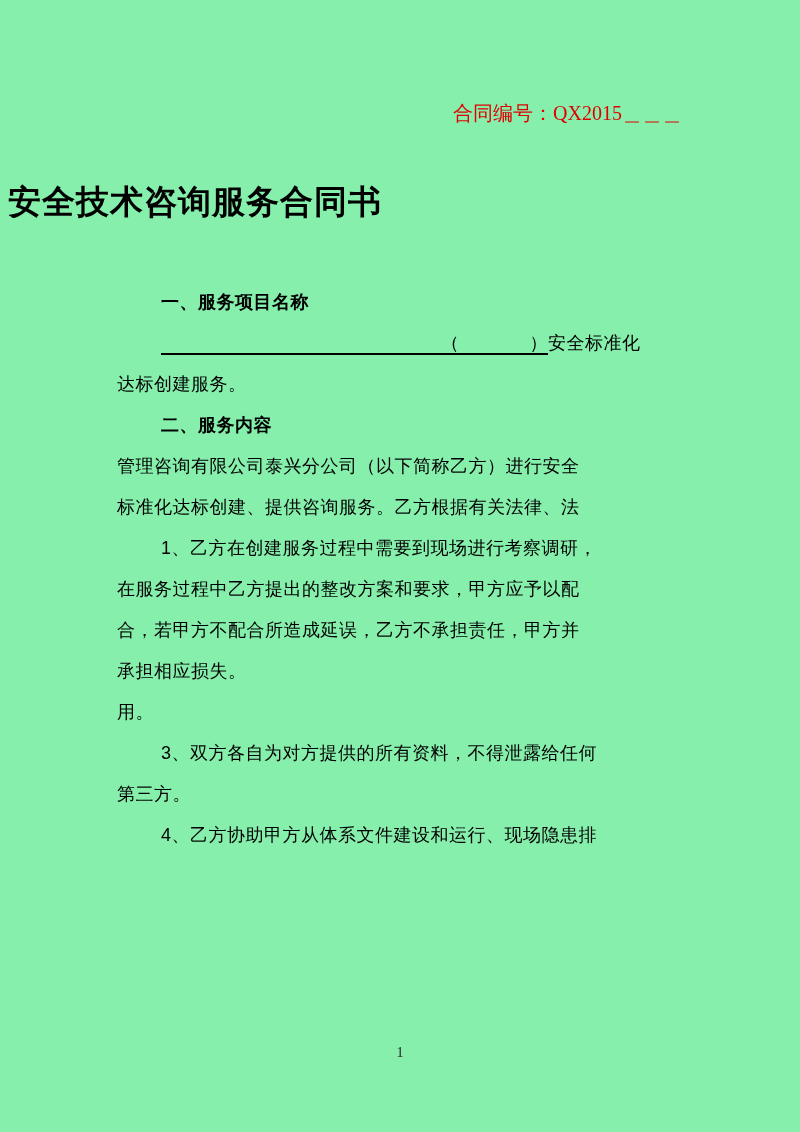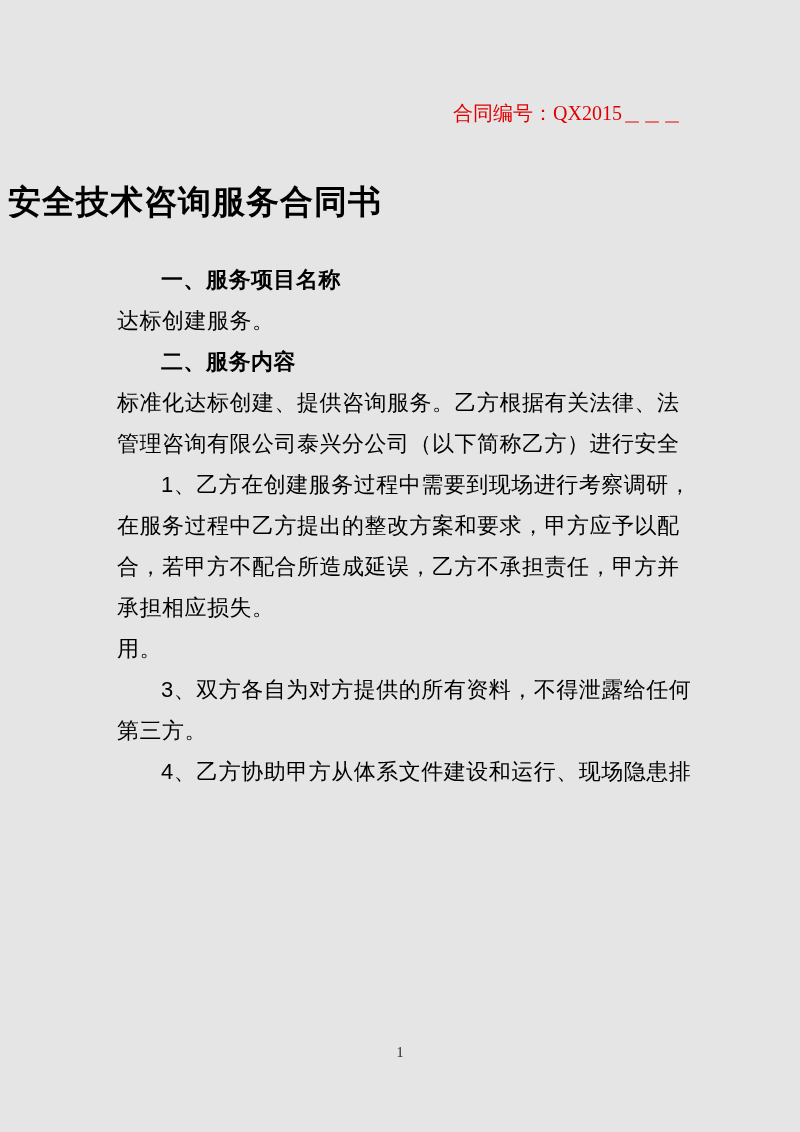--- a/index.html
+++ b/index.html
@@ -5,21 +5,21 @@
   html, body { margin: 0; padding: 0; }
   body {
     width: 800px;
     height: 1132px;
     background: #ffffff;
     position: relative;
     font-family: "Liberation Sans", sans-serif;
     color: #000000;
     overflow: hidden;
   }
-  .page { position: absolute; inset: 0; background: #e5e5e5; }
+  .page { position: absolute; inset: 0; background: #86efac; }
 
   
   .contract-no {
     position: absolute;
     top: 100px;
     right: 118px;
     font-family: "Liberation Serif", serif;
     font-size: 20px;
     color: #e00000;
     white-space: nowrap;
@@ -33,24 +33,24 @@
     left: 8px;
     width: 100%;
     font-size: 33px;
     font-weight: 700;
     letter-spacing: 1px;
   }
 
   
   .doc-body {
     position: absolute;
-    top: 259px;
+    top: 282px;
     left: 117px;
     width: 566px;
-    font-size: 22px;
+    font-size: 18px;
     letter-spacing: 0.5px;
   }
   .line {
     height: 41px;
     line-height: 41px;
     white-space: nowrap;
   }
   .indent { padding-left: 44px; }
   .bold { font-weight: 600; }
 
@@ -80,29 +80,30 @@
 <div class="page">
 
   <div class="contract-no"><span>合同编号：</span><span>QX2015</span><span class="blank">＿＿＿</span></div>
 
   <div class="title">安全技术咨询服务合同书</div>
 
   <div class="doc-body">
 
     <div class="line indent bold">一、服务项目名称</div>
 
+    <div class="line indent"><span class="ul"><span class="gap g1"></span><span>（</span><span class="gap g2"></span><span>）</span></span><span>安全标准化</span></div>
 
     <div class="line">达标创建服务。</div>
 
     <div class="line indent bold">二、服务内容</div>
 
 
 
+    <div class="line">管理咨询有限公司泰兴分公司（以下简称乙方）进行安全</div>
     <div class="line">标准化达标创建、提供咨询服务。乙方根据有关法律、法</div>
-    <div class="line">管理咨询有限公司泰兴分公司（以下简称乙方）进行安全</div>
 
     <div class="line indent">1、乙方在创建服务过程中需要到现场进行考察调研，</div>
     <div class="line">在服务过程中乙方提出的整改方案和要求，甲方应予以配</div>
     <div class="line">合，若甲方不配合所造成延误，乙方不承担责任，甲方并</div>
     <div class="line">承担相应损失。</div>
 
     <div class="line">用。</div>
 
     <div class="line indent">3、双方各自为对方提供的所有资料，不得泄露给任何</div>
     <div class="line">第三方。</div>

